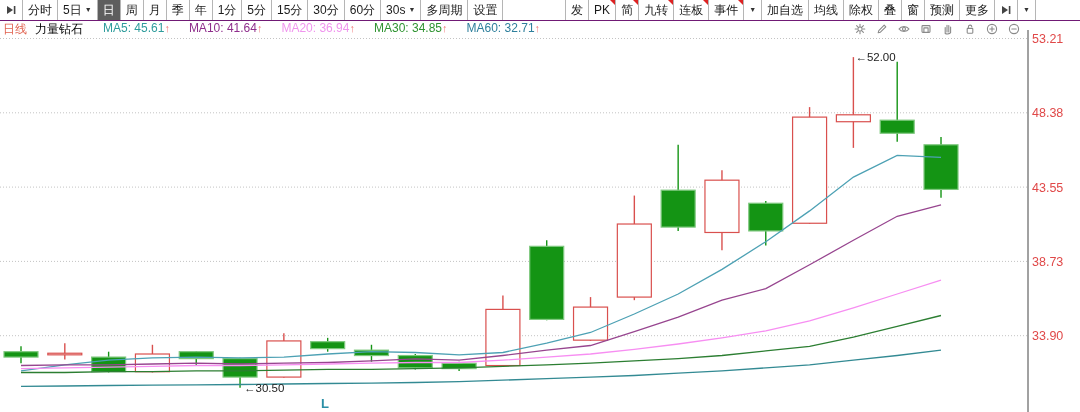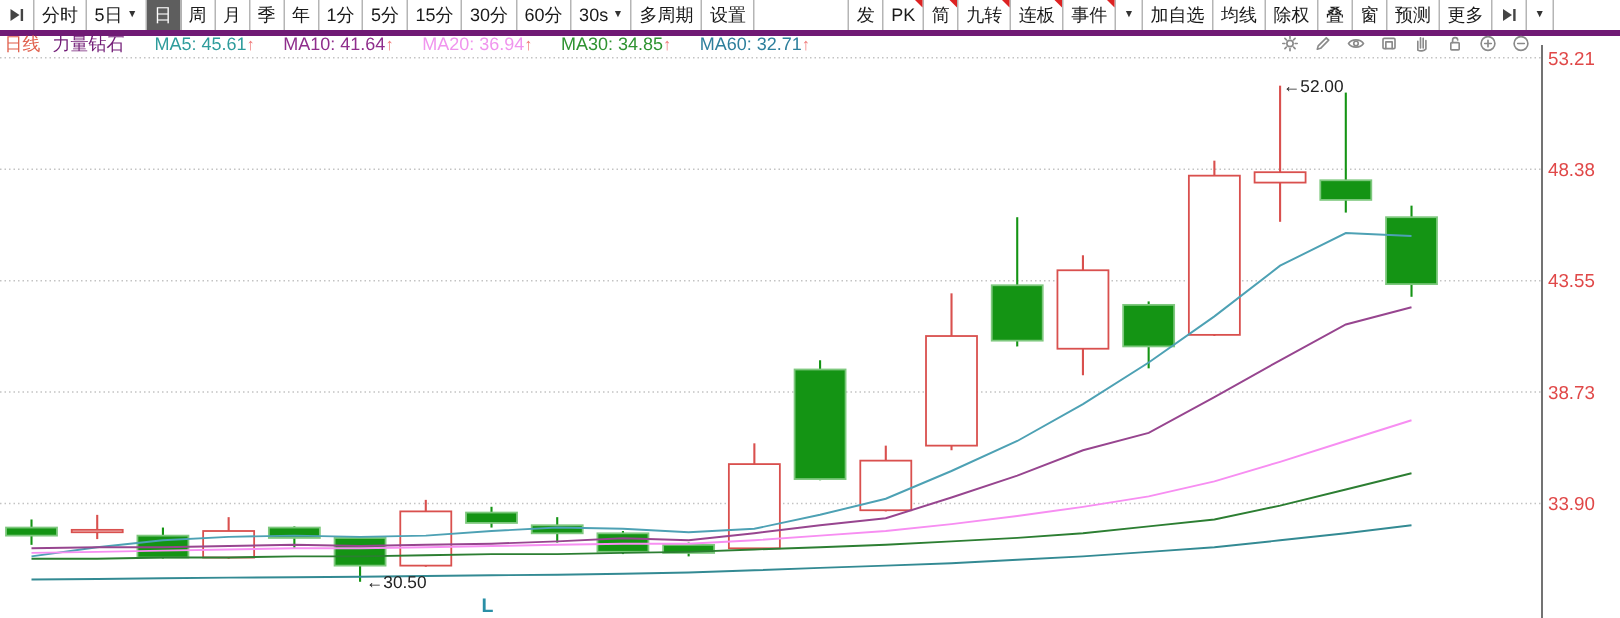--- a/index.html
+++ b/index.html
@@ -1,31 +1,31 @@
 <!DOCTYPE html>
 <html><head>
 <meta charset="utf-8">
 <style>
   html,body{margin:0;padding:0;width:1080px;height:412px;background:#fff;overflow:hidden;
     font-family:"Liberation Sans","DejaVu Sans",sans-serif;}
   .toolbar{position:absolute;top:0;left:0;width:1080px;height:20px;background:#fff;
-    border-bottom:4px solid #701a75;display:flex;justify-content:space-between;
+    border-bottom:1px solid #701a75;display:flex;justify-content:space-between;
     font-size:12px;color:#1a1a1a;z-index:3;gap:34px;}
   .tb-group{display:flex;align-items:stretch;height:20px;}
   .tb-right{margin-right:44px;}
   .tb-item{position:relative;display:flex;align-items:center;padding:0 5px;
     border-right:1px solid #b5b5b5;cursor:pointer;white-space:nowrap;line-height:20px;}
   .tb-right .tb-item:first-child{border-left:1px solid #b5b5b5;}
   .tb-item.selected{background:#5e5e5e;color:#fff;}
   .tb-item .caret{font-size:7px;margin-left:3px;color:#333;}
   .tb-item.caret-cell .caret{margin-left:0;}
   .badge{position:absolute;top:0;right:0;width:0;height:0;
     border-left:5px solid transparent;border-top:5px solid #dd2222;}
   .infobar{position:absolute;top:21px;left:0;width:932px;height:16px;display:flex;
-    align-items:center;font-size:12px;z-index:3;background:transparent;}
+    font-size:12px;z-index:3;background:transparent;}
   .period{margin-left:3px;}
   .stock{margin:0 10px 0 8px;}
   .ma-item{margin-right:9px;white-space:nowrap;margin-left:10px;}
   .arrow-up{font-size:11px;}
   .tools{position:absolute;right:60px;top:23px;display:flex;gap:10px;z-index:3;}
   .tools span{display:inline-flex;cursor:pointer;}
   #chart{position:absolute;top:0;left:0;z-index:1;}
   svg text{font-family:"Liberation Sans","DejaVu Sans",sans-serif;}
 </style>
 </head>
@@ -251,21 +251,21 @@
             <rect x="8.8" y="2" width="1.6" height="8" fill="#444"></rect>
           </svg>
         </div>
         <div class="tb-item caret-cell">
           <span class="caret">▼</span>
         </div>
       </div>
   </div>
   <div class="infobar">
     <span class="period" style="color: rgb(224, 97, 78);">日线</span>
-    <span class="stock" style="color: #701a75;">力量钻石</span>
+    <span class="stock" style="color: #000000;">力量钻石</span>
     <span id="ma-labels"><span class="ma-item"><span style="color: rgb(46, 156, 156);">MA5: 45.61</span><span class="arrow-up" style="color: rgb(240, 122, 122);">↑</span></span><span class="ma-item"><span style="color: rgb(143, 46, 140);">MA10: 41.64</span><span class="arrow-up" style="color: rgb(240, 122, 122);">↑</span></span><span class="ma-item"><span style="color: rgb(240, 149, 238);">MA20: 36.94</span><span class="arrow-up" style="color: rgb(240, 122, 122);">↑</span></span><span class="ma-item"><span style="color: rgb(47, 147, 49);">MA30: 34.85</span><span class="arrow-up" style="color: rgb(240, 122, 122);">↑</span></span><span class="ma-item"><span style="color: rgb(46, 127, 156);">MA60: 32.71</span><span class="arrow-up" style="color: rgb(240, 122, 122);">↑</span></span></span>
   </div>
   <div class="tools" id="tool-icons">
       <span>
         <svg width="12" height="12" viewBox="0 0 12 12">
           <circle cx="6" cy="6" r="2.1" stroke="#8a8a8a" fill="none" stroke-width="1.1" stroke-linecap="round" stroke-linejoin="round"></circle>
           <path d="M6 1.2 V2.6 M6 9.4 V10.8 M1.2 6 H2.6 M9.4 6 H10.8 M2.6 2.6 L3.6 3.6 M8.4 8.4 L9.4 9.4 M9.4 2.6 L8.4 3.6 M3.6 8.4 L2.6 9.4" stroke="#8a8a8a" fill="none" stroke-width="1.1" stroke-linecap="round" stroke-linejoin="round"></path>
         </svg>
       </span>
       <span>

